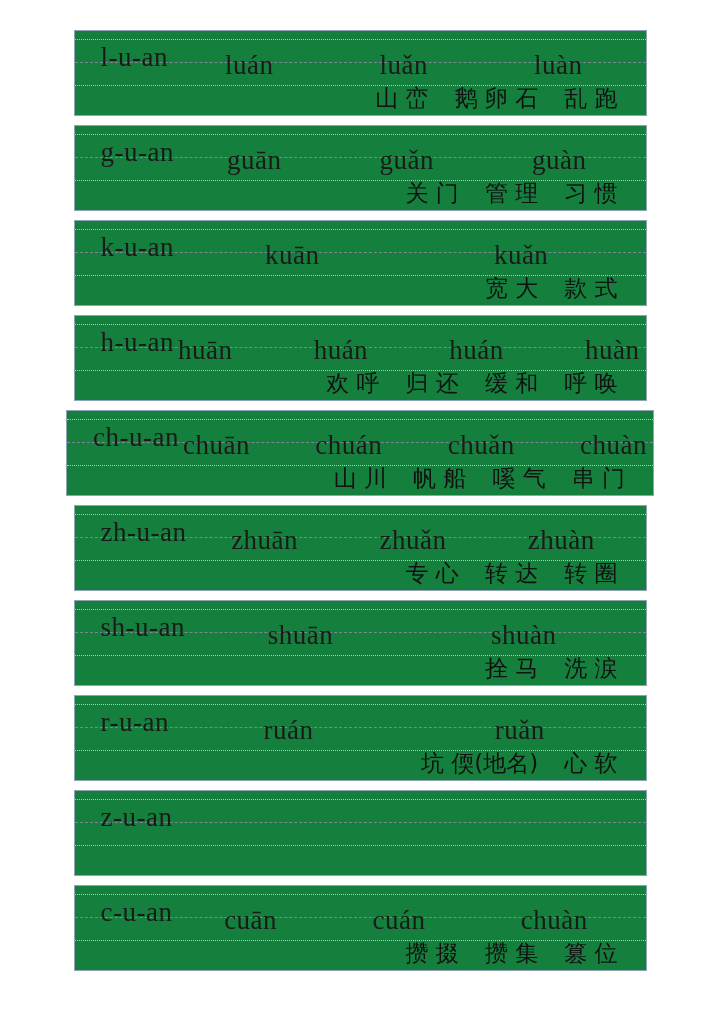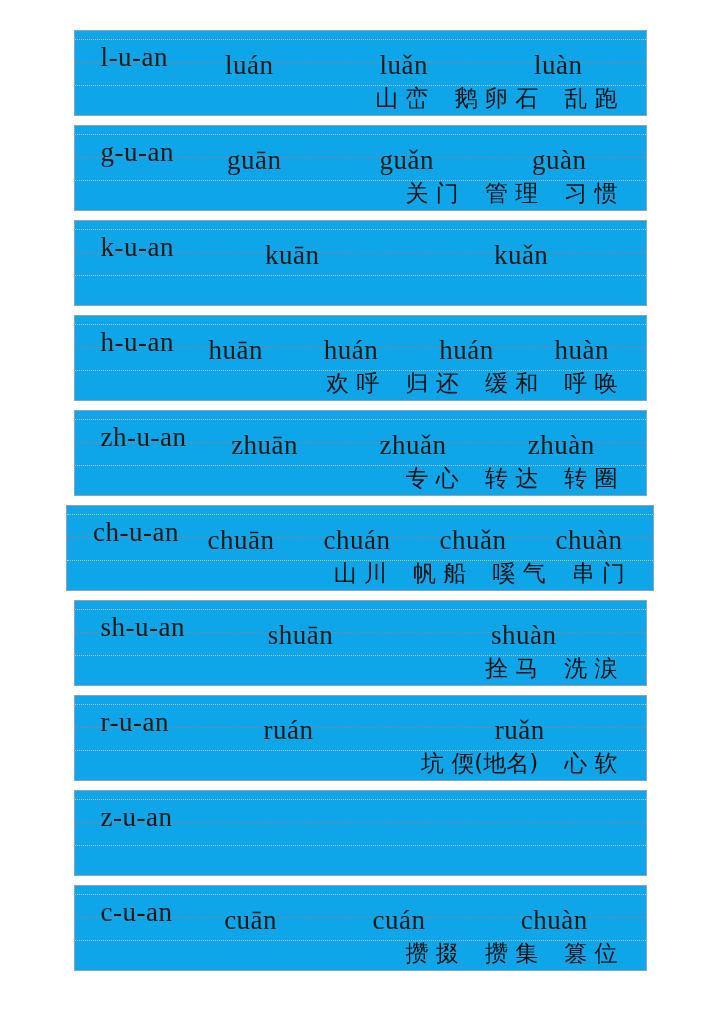--- a/index.html
+++ b/index.html
@@ -23,21 +23,21 @@
   }
 
   
   .row-box {
     position: relative;
     box-sizing: border-box;
     margin: 0 auto 9px auto;
     width: 573px;
     height: 86px;
     border: 1px solid #8ea3b5;
-    background: #0ea5e9;
+    background: #15803d;
   }
   .row-box.wide {
     width: 588px;
   }
 
   
   .tianzi {
     position: absolute;
     left: 0;
     right: 0;
@@ -77,20 +77,21 @@
   }
   .pinyin-line .tones {
     flex: 1 1 auto;
     display: flex;
     justify-content: space-around;
     align-items: center;
     padding: 0 10px 0 4px;
     margin-top: 16px;
   }
   .pinyin-line .tones.tight {
+    justify-content: space-between;
     padding: 0 6px 0 4px;
   }
   .pinyin-line .tone {
     white-space: pre;
   }
 
   
   .hanzi-line {
     position: absolute;
     left: 0;
@@ -140,48 +141,49 @@
       <div class="pinyin-line"><span class="spell">g-u-an</span><span class="tones"><span class="tone">guān</span><span class="tone">guǎn</span><span class="tone">guàn</span></span></div>
       <div class="hanzi-line"><span class="hz-groups"><span class="hz-group">关 门</span><span class="hz-group">管 理</span><span class="hz-group">习 惯</span></span></div>
     </div>
     <div class="row-box">
       <div class="tianzi">
         <div class="gl top"></div>
         <div class="gl mid"></div>
         <div class="gl bottom"></div>
       </div>
       <div class="pinyin-line"><span class="spell">k-u-an</span><span class="tones"><span class="tone">kuān</span><span class="tone">kuǎn</span></span></div>
+      <div class="hanzi-line"><span class="hz-groups"><span class="hz-group">宽 大</span><span class="hz-group">款 式</span></span></div>
     </div>
     <div class="row-box">
       <div class="tianzi">
         <div class="gl top"></div>
         <div class="gl mid"></div>
         <div class="gl bottom"></div>
       </div>
       <div class="pinyin-line"><span class="spell">h-u-an</span><span class="tones tight"><span class="tone">huān</span><span class="tone">huán</span><span class="tone">huán</span><span class="tone">huàn</span></span></div>
       <div class="hanzi-line"><span class="hz-groups"><span class="hz-group">欢 呼</span><span class="hz-group">归 还</span><span class="hz-group">缓 和</span><span class="hz-group">呼 唤</span></span></div>
     </div>
+    <div class="row-box wide">
+      <div class="tianzi">
+        <div class="gl top"></div>
+        <div class="gl mid"></div>
+        <div class="gl bottom"></div>
+      </div>
+      <div class="pinyin-line"><span class="spell">ch-u-an</span><span class="tones tight"><span class="tone">chuān</span><span class="tone">chuán</span><span class="tone">chuǎn</span><span class="tone">chuàn</span></span></div>
+      <div class="hanzi-line"><span class="hz-groups"><span class="hz-group">山 川</span><span class="hz-group">帆 船</span><span class="hz-group">嗘 气</span><span class="hz-group">串 门</span></span></div>
+    </div>
     <div class="row-box">
       <div class="tianzi">
         <div class="gl top"></div>
         <div class="gl mid"></div>
         <div class="gl bottom"></div>
       </div>
       <div class="pinyin-line"><span class="spell">zh-u-an</span><span class="tones"><span class="tone">zhuān</span><span class="tone">zhuǎn</span><span class="tone">zhuàn</span></span></div>
       <div class="hanzi-line"><span class="hz-groups"><span class="hz-group">专 心</span><span class="hz-group">转 达</span><span class="hz-group">转 圈</span></span></div>
     </div>
-    <div class="row-box wide">
-      <div class="tianzi">
-        <div class="gl top"></div>
-        <div class="gl mid"></div>
-        <div class="gl bottom"></div>
-      </div>
-      <div class="pinyin-line"><span class="spell">ch-u-an</span><span class="tones tight"><span class="tone">chuān</span><span class="tone">chuán</span><span class="tone">chuǎn</span><span class="tone">chuàn</span></span></div>
-      <div class="hanzi-line"><span class="hz-groups"><span class="hz-group">山 川</span><span class="hz-group">帆 船</span><span class="hz-group">嗘 气</span><span class="hz-group">串 门</span></span></div>
-    </div>
     <div class="row-box">
       <div class="tianzi">
         <div class="gl top"></div>
         <div class="gl mid"></div>
         <div class="gl bottom"></div>
       </div>
       <div class="pinyin-line"><span class="spell">sh-u-an</span><span class="tones"><span class="tone">shuān</span><span class="tone">shuàn</span></span></div>
       <div class="hanzi-line"><span class="hz-groups"><span class="hz-group">拴 马</span><span class="hz-group">洗 涙</span></span></div>
     </div>
     <div class="row-box">

